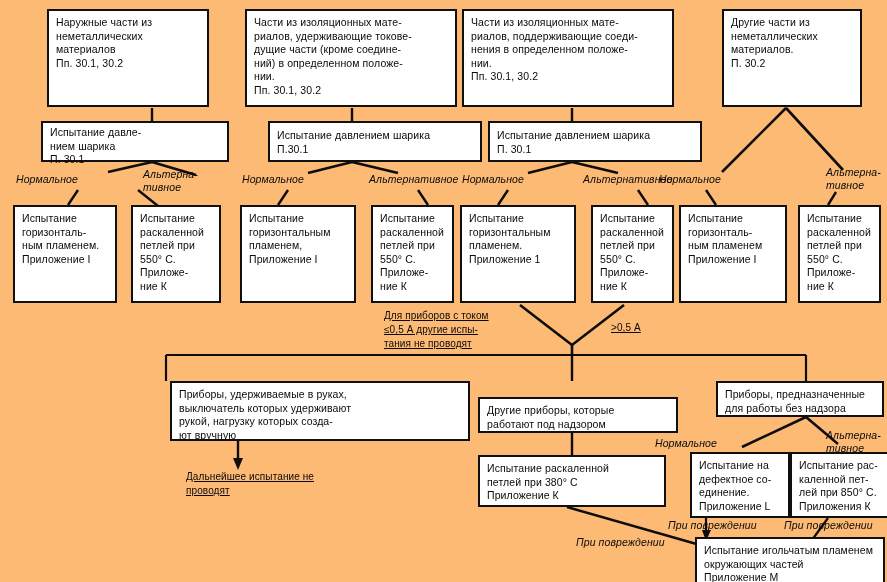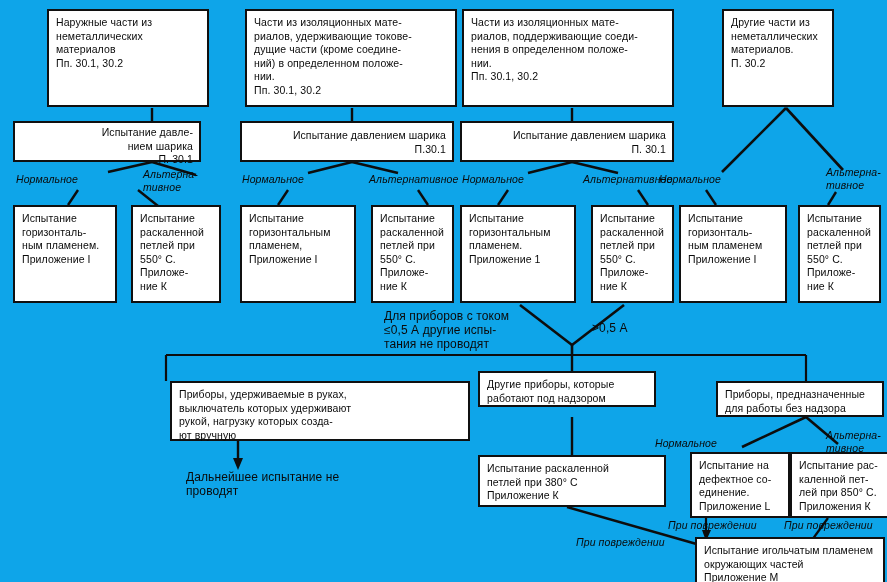--- a/index.html
+++ b/index.html
@@ -4,58 +4,60 @@
 <style>
   html, body {
     margin: 0;
     padding: 0;
     background: #ffffff;
   }
   #canvas {
     position: relative;
     width: 887px;
     height: 582px;
-    background: #0ea5e9;
+    background: #fdba74;
     font-family: "Liberation Sans", sans-serif;
     overflow: hidden;
   }
   .box {
     position: absolute;
     box-sizing: border-box;
     border: 2px solid #101010;
     background: #ffffff;
     color: #0a0a0a;
     font-size: 10.5px;
     line-height: 13.5px;
     padding: 5px 6px 4px 7px;
     white-space: pre-line;
     z-index: 5;
     letter-spacing: 0.1px;
   }
   .box.center {
-    text-align: right;
+    text-align: left;
+    margin-left: 28px;
   }
   .edge-label {
     position: absolute;
     font-size: 10.5px;
     line-height: 12.5px;
     color: #0a0a0a;
     font-style: italic;
     white-space: pre-line;
     z-index: 6;
     letter-spacing: 0.1px;
   }
   .free-label {
     position: absolute;
-    font-size: 12px;
+    font-size: 10px;
     line-height: 14px;
     color: #0a0a0a;
     white-space: pre-line;
     z-index: 6;
     letter-spacing: 0.1px;
+    text-decoration: underline;
   }
   svg#wires {
     position: absolute;
     left: 0;
     top: 0;
     width: 887px;
     height: 582px;
     z-index: 1;
     pointer-events: none;
   }
@@ -132,21 +134,21 @@
 ний)  в определенном положе-
 нии.
 Пп. 30.1, 30.2</div>
 
   <div class="box" style="left:462px; top:9px; width:212px; height:98px;">Части из изоляционных мате-
 риалов, поддерживающие соеди-
 нения в определенном положе-
 нии.
 Пп. 30.1, 30.2</div>
 
-  <div class="box" style="left:722px; top:9px; width:112px; height:98px;">Другие части из
+  <div class="box" style="left:722px; top:9px; width:140px; height:98px;">Другие части из
 неметаллических
 материалов.
 П. 30.2</div>
 
   <div class="box center" style="left:13px; top:121px; width:188px; height:41px; padding-top:3px;">Испытание давле-
 нием шарика
 П. 30.1</div>
 
   <div class="box center" style="left:240px; top:121px; width:214px; height:41px; padding-top:6px;">Испытание давлением шарика
 П.30.1</div>
@@ -213,28 +215,28 @@
 раскаленной
 петлей при
 550° С.
 Приложе-
 ние К</div>
 
   <div class="free-label" style="left:384px; top:309px;">Для приборов с током
 ≤0,5 А другие испы-
 тания не проводят</div>
 
-  <div class="free-label" style="left:592px; top:321px;">&gt;0,5 А</div>
+  <div class="free-label" style="left:611px; top:321px;">&gt;0,5 А</div>
 
   <div class="box" style="left:170px; top:381px; width:300px; height:60px;">Приборы, удерживаемые в руках,
 выключатель которых удерживают
 рукой, нагрузку которых созда-
 ют вручную</div>
 
-  <div class="box" style="left:478px; top:371px; width:178px; height:36px;">Другие приборы, которые
+  <div class="box" style="left:478px; top:397px; width:200px; height:36px;">Другие приборы, которые
 работают под надзором</div>
 
   <div class="box" style="left:716px; top:381px; width:168px; height:36px;">Приборы, предназначенные
 для работы без надзора</div>
 
   <div class="free-label" style="left:186px; top:470px;">Дальнейшее испытание не
 проводят</div>
 
   <div class="box" style="left:478px; top:455px; width:188px; height:52px;">Испытание раскаленной
 петлей при 380° С

